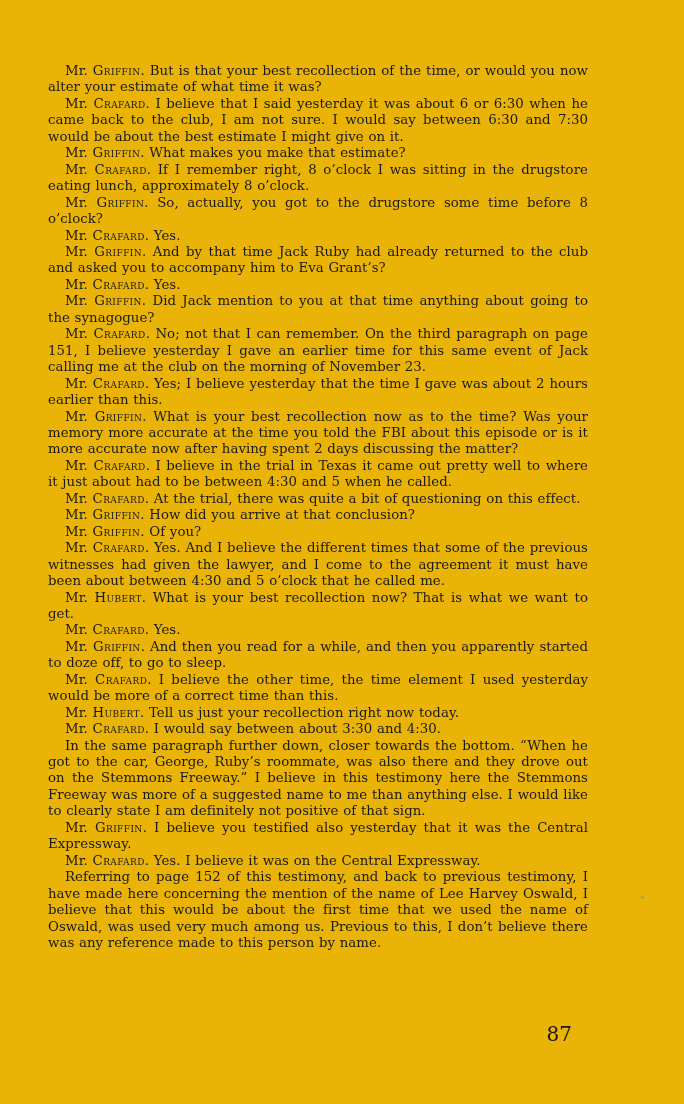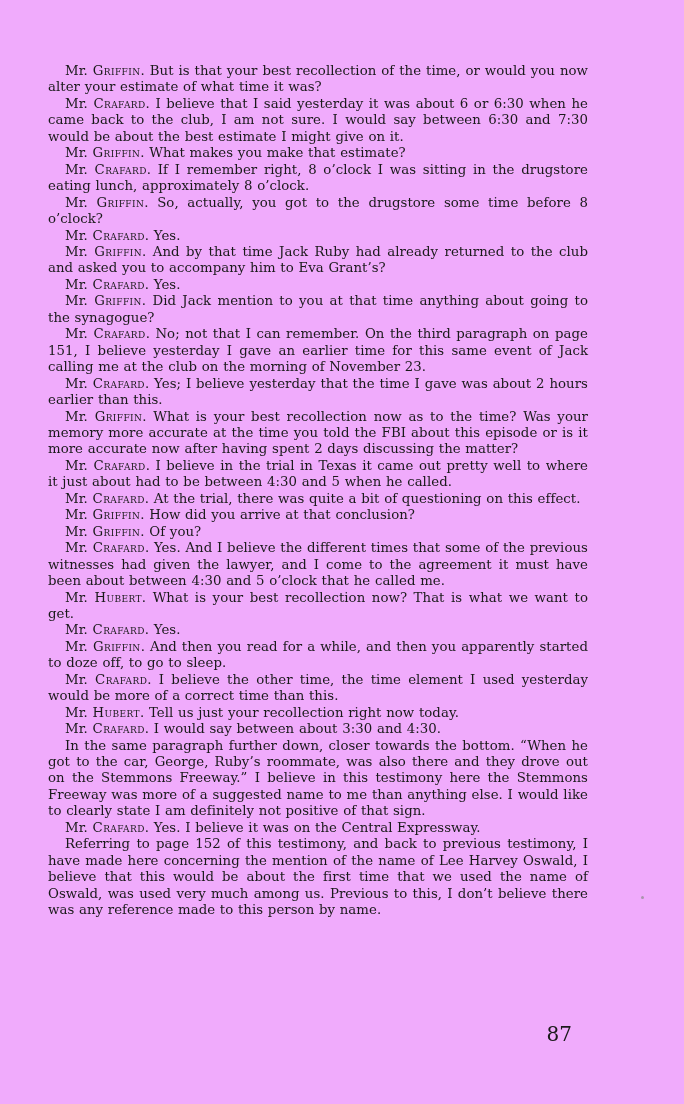--- a/index.html
+++ b/index.html
@@ -11,21 +11,21 @@
     width: 684px;
     height: 1104px;
     position: relative;
     font-family: "DejaVu Serif", serif;
     color: #1a1a1a;
     overflow: hidden;
   }
   .page {
     position: absolute;
     inset: 0;
-    background: #f0abfc;
+    background: #eab308;
   }
   .text-block {
     position: absolute;
     left: 48px;
     top: 63px;
     width: 540px;
   }
   .para {
     margin: 0;
     font-size: 13.3px;
@@ -80,18 +80,19 @@
       <p class="para"><span class="speaker">Mr. <span class="sc">Griffin</span>. </span>How did you arrive at that conclusion?</p>
       <p class="para"><span class="speaker">Mr. <span class="sc">Griffin</span>. </span>Of you?</p>
       <p class="para"><span class="speaker">Mr. <span class="sc">Crafard</span>. </span>Yes.  And I believe the different times that some of the previous witnesses had given the lawyer, and I come to the agreement it must have been about between 4:30 and 5 o’clock that he called me.</p>
       <p class="para"><span class="speaker">Mr. <span class="sc">Hubert</span>. </span>What is your best recollection now?  That is what we want to get.</p>
       <p class="para"><span class="speaker">Mr. <span class="sc">Crafard</span>. </span>Yes.</p>
       <p class="para"><span class="speaker">Mr. <span class="sc">Griffin</span>. </span>And then you read for a while, and then you apparently started to doze off, to go to sleep.</p>
       <p class="para"><span class="speaker">Mr. <span class="sc">Crafard</span>. </span>I believe the other time, the time element I used yesterday would be more of a correct time than this.</p>
       <p class="para"><span class="speaker">Mr. <span class="sc">Hubert</span>. </span>Tell us just your recollection right now today.</p>
       <p class="para"><span class="speaker">Mr. <span class="sc">Crafard</span>. </span>I would say between about 3:30 and 4:30.</p>
       <p class="para">In the same paragraph further down, closer towards the bottom. “When he got to the car, George, Ruby’s roommate, was also there and they drove out on the Stemmons Freeway.”  I believe in this testimony here the Stemmons Freeway was more of a suggested name to me than anything else.  I would like to clearly state I am definitely not positive of that sign.</p>
+      <p class="para"><span class="speaker">Mr. <span class="sc">Griffin</span>. </span>I believe you testified also yesterday that it was the Central Expressway.</p>
       <p class="para"><span class="speaker">Mr. <span class="sc">Crafard</span>. </span>Yes.  I believe it was on the Central Expressway.</p>
       <p class="para">Referring to page 152 of this testimony, and back to previous testimony, I have made here concerning the mention of the name of Lee Harvey Oswald, I believe that this would be about the first time that we used the name of Oswald, was used very much among us.  Previous to this, I don’t believe there was any reference made to this person by name.</p>
     </div>
   <div class="page-number">87</div>
   <div class="speck"></div>
 </div>
 
 </body></html>

